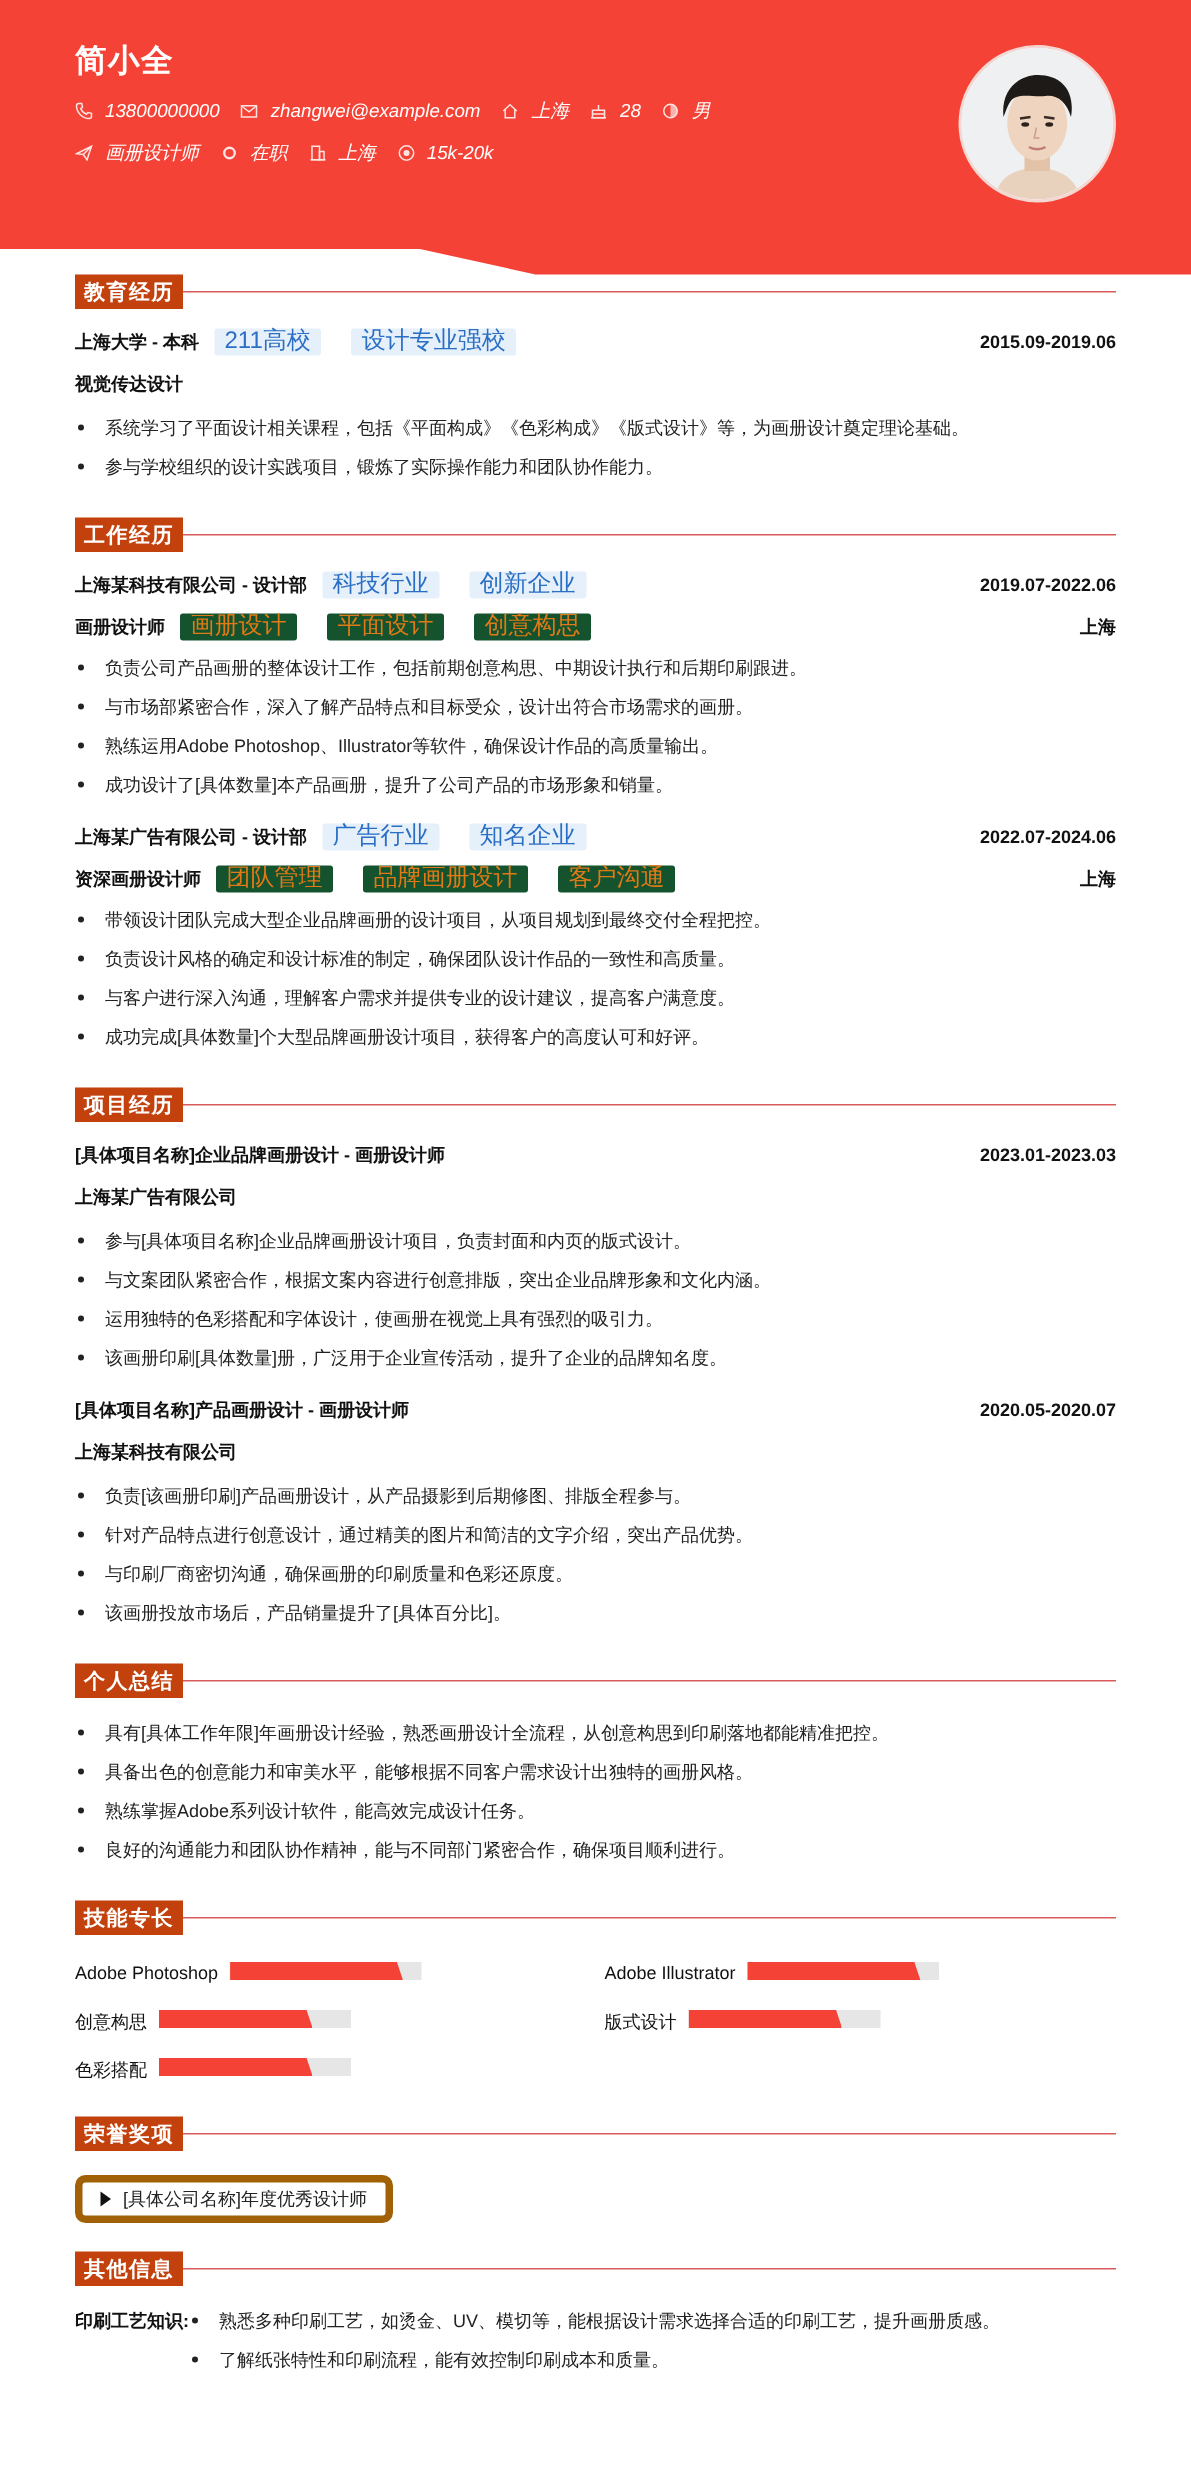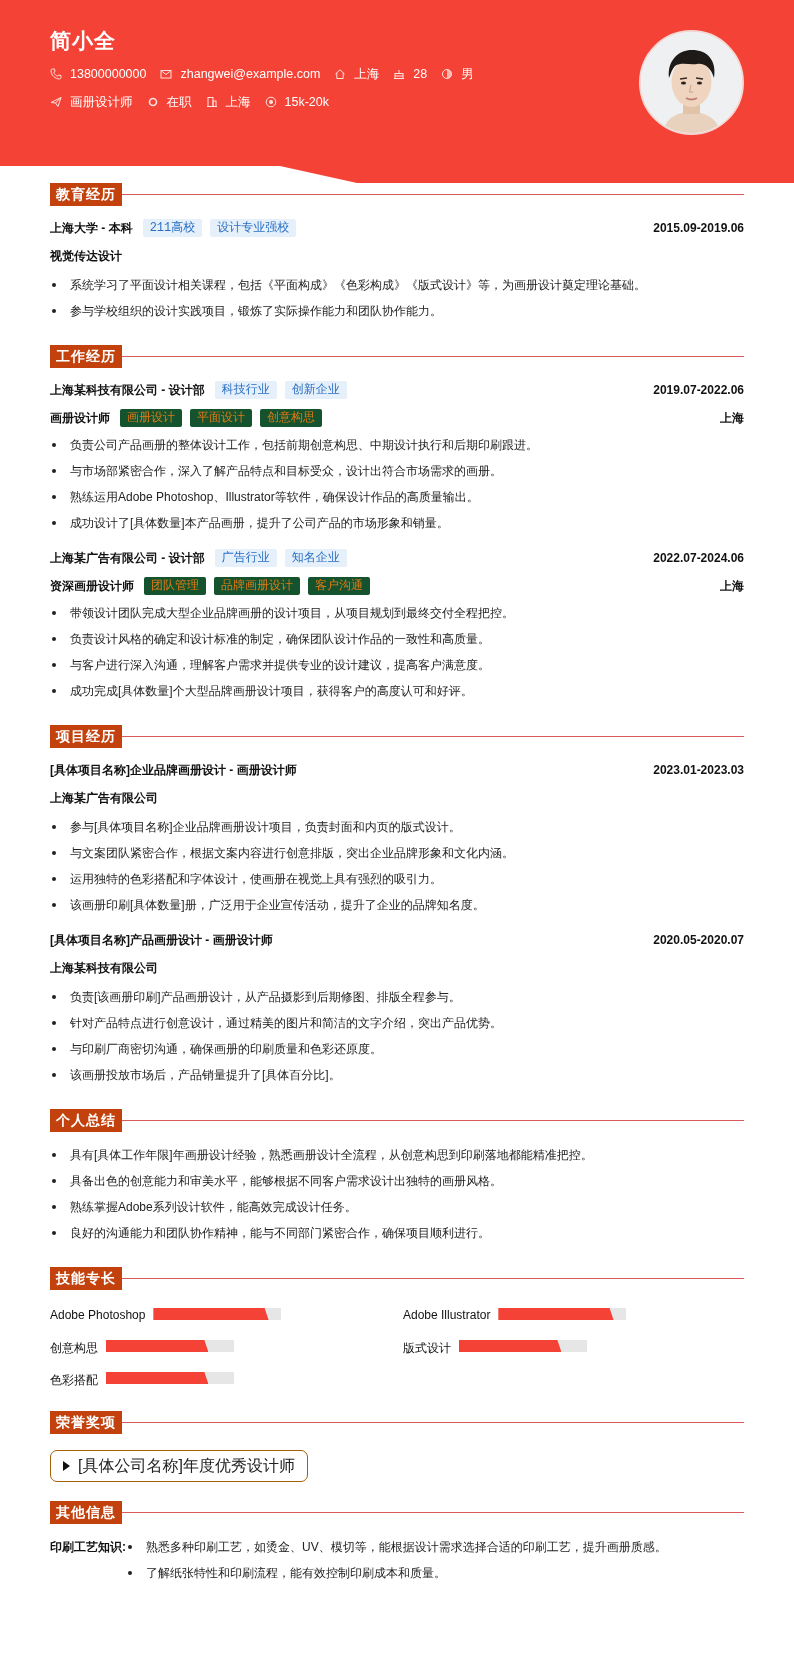--- a/index.html
+++ b/index.html
@@ -5,52 +5,52 @@
     * { box-sizing: border-box; margin: 0; padding: 0; }
     html, body { width: 794px; background: #ffffff; }
     body { font-family: "Liberation Sans", "DejaVu Sans", sans-serif; color: #1f1f1f; font-size: 12px; position: relative; }
 
     .header { position: relative; width: 706px; height: 185px; }
     .header-bg { position: absolute; left: 0; top: 0; width: 794px; height: 185px; }
     .header-content { position: absolute; left: 50px; top: 26px; color: #fff; }
     .name { font-size: 21px; font-weight: bold; letter-spacing: 1px; line-height: 30px; }
     .info-row { display: flex; align-items: center; margin-top: 10px; height: 16px; font-size: 12.5px; }
     .info-row + .info-row { margin-top: 12px; }
-    .info-item { display: flex; align-items: center; margin-right: 14px; color: #fff; }
+    .info-item { display: flex; align-items: center; margin-right: 14px; color: #fff; font-style: italic; }
     .info-item .icon { width: 12px; height: 12px; margin-right: 8px; display: inline-flex; opacity: 0.85; }
     .info-item .icon svg { width: 12px; height: 12px; }
     .avatar { position: absolute; left: 639px; top: 30px; width: 105px; height: 105px; border-radius: 50%; background: #ffffff; border: 2px solid #f4d6d2; overflow: hidden; }
     .avatar svg { width: 101px; height: 101px; display: block; }
 
     .main { padding: 0 50px; }
     .section { margin-top: 0; }
     .section-head { display: flex; align-items: center; height: 24px; }
     .section-title { background: #c2410c; color: #fff; font-size: 14px; font-weight: bold; padding: 0 6px; height: 23px; line-height: 23px; letter-spacing: 1px; }
     .section-line { flex: 1; height: 1px; background: #d85a5a; }
 
     .entry-row { display: flex; align-items: center; justify-content: space-between; height: 20px; }
     .entry-left { display: flex; align-items: center; }
     .entry-title { font-weight: bold; font-size: 12px; color: #111; margin-right: 10px; }
     .entry-date { font-weight: bold; font-size: 12px; color: #111; }
-    .tag { font-size: 12px; padding: 1px 7px; margin-right: 8px; border-radius: 2px; line-height: 16px; font-family: Liberation Mono, monospace; }
+    .tag { font-size: 16px; padding: 1px 7px; margin-right: 20px; border-radius: 2px; line-height: 16px; }
     .tag.blue { background: #e6f0fb; color: #2a6fc4; }
     .tag.orange { background: #14532d; color: #e07a16; }
     .sub { font-weight: bold; font-size: 12px; color: #111; height: 20px; line-height: 20px; }
 
     ul.bullets { list-style: none; }
     ul.bullets li { position: relative; padding-left: 20px; font-size: 12px; color: #222; line-height: 26px; }
     ul.bullets li::before { content: ""; position: absolute; left: 2px; top: 11px; width: 4px; height: 4px; border-radius: 50%; background: #222; }
 
     .skills { display: grid; grid-template-columns: 353px 353px; row-gap: 14px; margin-top: 18px; }
     .skill { display: flex; align-items: flex-start; height: 18px; }
     .skill-name { font-size: 12px; color: #111; margin-right: 8px; white-space: nowrap; }
     .skill-bar { position: relative; width: 128px; height: 12px; background: #e6e6e6; overflow: hidden; }
     .skill-fill { position: absolute; left: 0; top: 0; height: 12px; background: #f44336; clip-path: polygon(0 0, calc(100% - 4px) 0, 100% 100%, 0 100%); }
 
-    .award { display: inline-flex; align-items: center; border: 1px solid #a16207; border-radius: 7px; padding: 0 12px; height: 32px; font-size: 16px; color: #222; }
+    .award { display: inline-flex; align-items: center; border: 5px solid #a16207; border-radius: 7px; padding: 0 12px; height: 32px; font-size: 12px; color: #222; }
     .award .tri { width: 0; height: 0; border-top: 5px solid transparent; border-bottom: 5px solid transparent; border-left: 7px solid #111; margin-right: 8px; }
 
     .other-row { display: flex; }
     .other-label { font-weight: bold; font-size: 12px; color: #111; line-height: 26px; width: 76px; flex-shrink: 0; }
   </style>
 </head>
 <body>
 
 <div class="header">
   <svg class="header-bg" viewBox="0 0 794 185" preserveAspectRatio="none">

